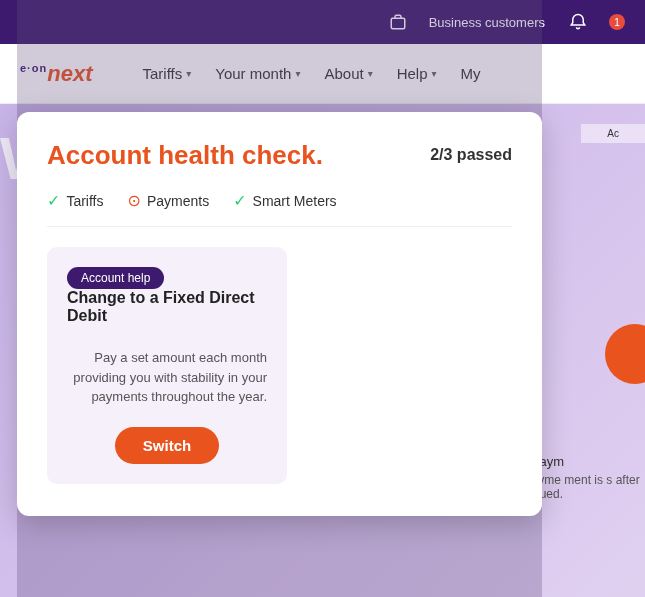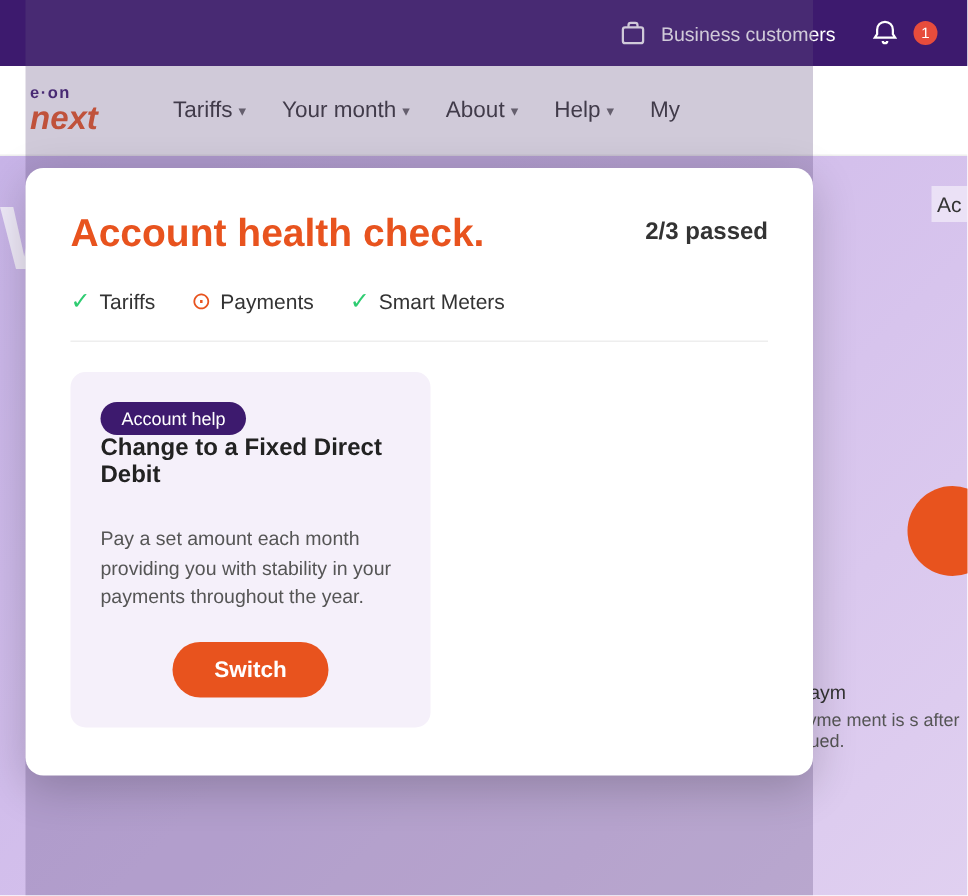--- a/index.html
+++ b/index.html
@@ -17,21 +17,21 @@
       height: 44px;
       display: flex;
       align-items: center;
       justify-content: flex-end;
       padding: 0 20px;
       gap: 24px;
     }
     .top-bar-item {
       display: flex;
       align-items: center;
-      gap: 10px;
+      gap: 22px;
       color: white;
       font-size: 13px;
       cursor: pointer;
     }
     .top-bar-icon {
       width: 18px;
       height: 18px;
       fill: white;
     }
     .notification-badge {
@@ -52,21 +52,21 @@
       background: white;
       height: 60px;
       display: flex;
       align-items: center;
       padding: 0 20px;
       border-bottom: 1px solid #eee;
       position: relative;
     }
     .logo {
       display: flex;
-      flex-direction: column;
+      flex-direction: row;
       line-height: 1;
       margin-right: 40px;
     }
     .logo-eon {
       color: #3d1a6e;
       font-size: 11px;
       font-weight: bold;
       letter-spacing: 1px;
     }
     .logo-next {
@@ -120,24 +120,24 @@
       font-size: 13px;
       color: #555;
       position: absolute;
       left: 30px;
       top: 90px;
     }
     .bg-account-label {
       position: absolute;
       right: 0;
       top: 20px;
-      font-size: 14px;
+      font-size: 10px;
       color: #333;
       background: rgba(255,255,255,0.5);
-      padding: 4px 4px;
+      padding: 4px 26px;
     }
     .bg-next-paym {
       position: absolute;
       right: 0;
       top: 350px;
       width: 120px;
       font-size: 13px;
       color: #333;
     }
     .bg-right-circle {
@@ -236,20 +236,21 @@
       font-size: 16px;
       font-weight: bold;
       color: #222;
       margin-bottom: 23px;
     }
     .advice-body {
       font-size: 13px;
       color: #555;
       line-height: 1.5;
       margin-bottom: 20px;
+      text-align: right;
     }
     .switch-btn {
       background: #e8531e;
       color: white;
       border: none;
       border-radius: 25px;
       padding: 10px 28px;
       font-size: 15px;
       font-weight: bold;
       cursor: pointer;

